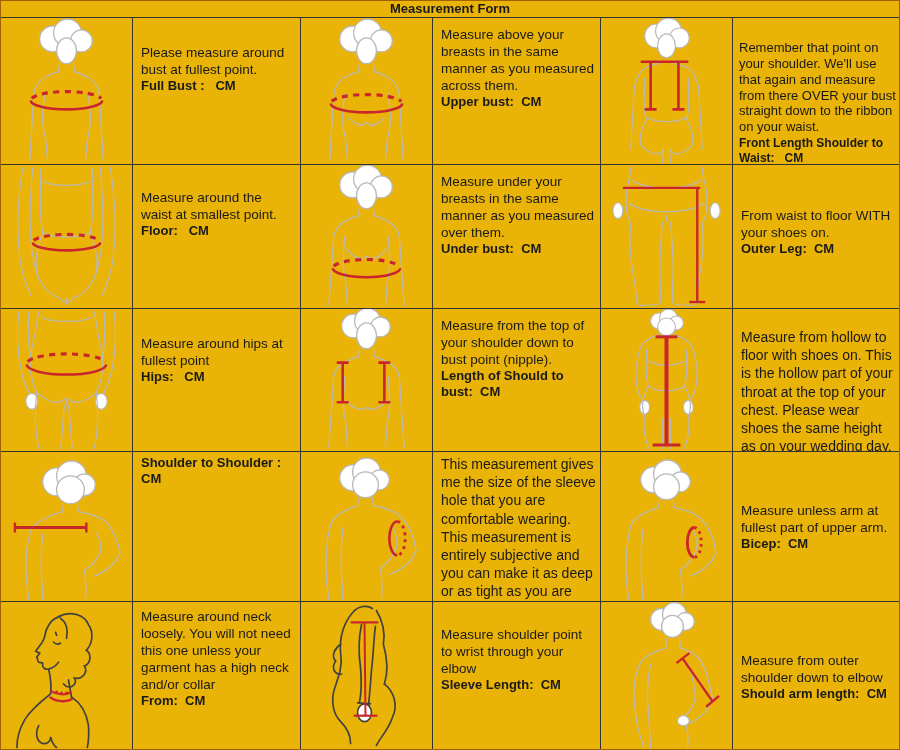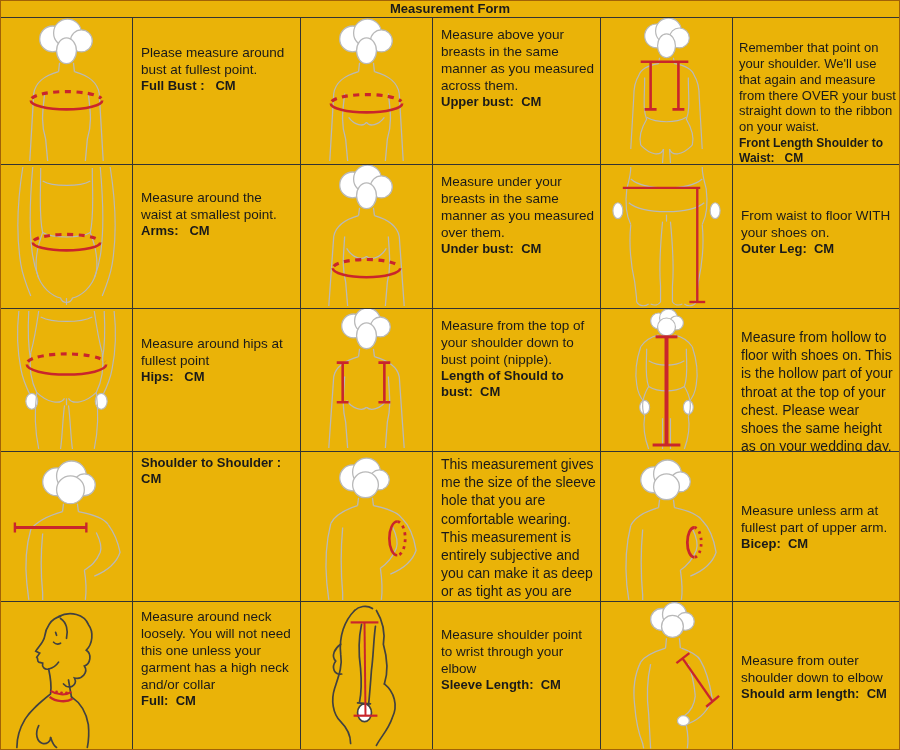--- a/index.html
+++ b/index.html
@@ -117,21 +117,21 @@
         <path d="M42,68 C52,74 80,74 90,68"></path>
         <path d="M36,108 C40,124 52,132 60,134 C62,140 70,140 72,134 C80,132 92,124 96,108"></path>
         <path d="M66,134 L66,141"></path>
       </g>
       <path d="M32,78 A34,8 0 0 0 100,78" stroke="#c9252c" stroke-width="2.6" fill="none"></path>
       <path d="M33,76 A34,8 0 0 1 99,76" stroke="#c9252c" stroke-width="3.2" fill="none" stroke-dasharray="6 5.5"></path>
     </svg>
   </div>
   <div class="cell text pt24">
     <p class="desc">Measure around the waist at smallest point.</p>
-    <p class="label">Arms:   CM</p>
+    <p class="label">Floor:   CM</p>
   </div>
   <div class="cell fig">
     <svg viewBox="0 0 132 144">
       <g stroke="#b9b9b9" fill="none" stroke-width="1.3">
         <circle cx="52" cy="20" r="13" fill="#fff"></circle>
           <circle cx="67" cy="14" r="14" fill="#fff"></circle>
           <circle cx="81" cy="22" r="11" fill="#fff"></circle>
         <ellipse cx="66" cy="31" rx="10" ry="13" fill="#fff"></ellipse>
         <path d="M59,43 L58,51 M73,43 L74,51"></path>
         <path d="M58,51 C44,55 35,61 33,72 L28,142"></path>
@@ -354,21 +354,21 @@
         <path d="M49,95 C55,100 66,101 72,97" stroke-width="2.4"></path>
         <path d="M50,89 C56,93 65,94 71,90" stroke-width="2"></path>
         <circle cx="56" cy="90" r="1.4" fill="#c9252c" stroke="none"></circle>
         <circle cx="61" cy="91" r="1.4" fill="#c9252c" stroke="none"></circle>
         <circle cx="66" cy="91" r="1.4" fill="#c9252c" stroke="none"></circle>
       </g>
     </svg>
   </div>
   <div class="cell text pt6 lastrow">
     <p class="desc">Measure around neck loosely. You will not need this one unless your garment has a high neck and/or collar</p>
-    <p class="label">Full:  CM</p>
+    <p class="label">From:  CM</p>
   </div>
   <div class="cell fig lastrow">
     <svg viewBox="0 0 132 147">
       <g stroke="#414141" fill="none" stroke-width="1.7" stroke-linecap="round">
         <path d="M54,8 C44,18 38,34 40,52 C42,64 38,74 34,86 C30,98 32,112 40,120 C46,126 50,134 50,142"></path>
         <path d="M54,8 C58,4 66,2 72,6"></path>
         <path d="M76,8 C82,18 85,30 83,42 C87,56 88,70 84,82"></path>
         <path d="M84,82 C94,90 98,104 92,116 C88,128 80,136 76,144"></path>
         <path d="M40,42 C34,46 30,54 35,59 C30,66 34,73 41,72"></path>
         <path d="M61,22 C58,36 58,52 60,66 C61,78 61,90 59,100"></path>

